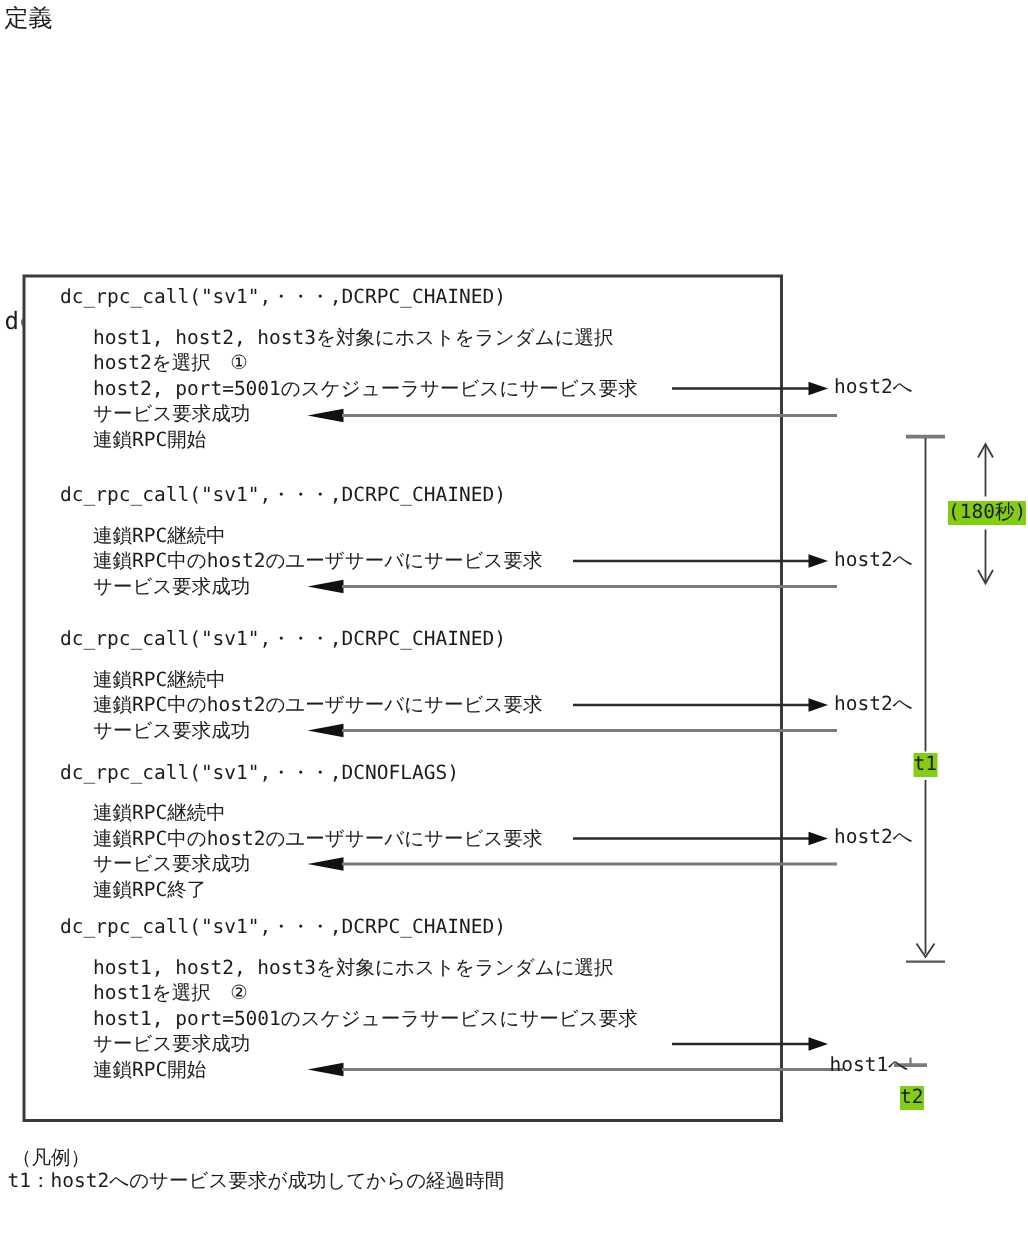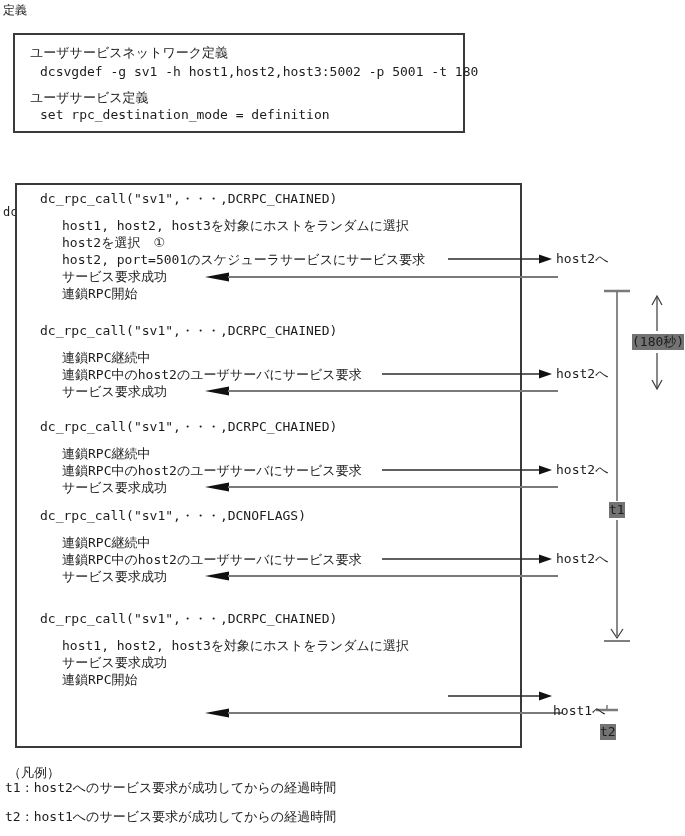--- a/index.html
+++ b/index.html
@@ -2,47 +2,41 @@
 <html><head>
 <meta charset="utf-8">
 <style>
   html,body{margin:0;padding:0;background:#fff;}
   .canvas{
     position:relative;width:685px;height:836px;background:#fff;overflow:hidden;
     font-family:"DejaVu Sans Mono","DejaVu Sans",monospace,sans-serif;
     font-size:13px;color:#1c1c1c;
   }
   .abs{position:absolute;white-space:nowrap;}
-  .page-title{font-size:12px;}
+  .page-title{font-size:16px;}
   .box{position:absolute;border:2px solid #3a3a3a;background:#fff;box-sizing:border-box;}
   .def-box{left:13px;top:33px;width:452px;height:100px;}
   .main-box{left:15px;top:183px;width:507px;height:565px;}
   .def-line{position:absolute;white-space:nowrap;}
   .section{position:absolute;left:40px;}
   .call-line{height:17px;line-height:17px;white-space:nowrap;}
   .body{margin-top:10px;padding-left:22px;}
   .line{height:17px;line-height:17px;white-space:nowrap;}
   .overlay{position:absolute;left:0;top:0;width:685px;height:836px;pointer-events:none;}
   .host-label{position:absolute;white-space:nowrap;height:16px;line-height:16px;}
-  .anno-label{position:absolute;white-space:nowrap;height:16px;line-height:16px;background:#737373;}
+  .anno-label{position:absolute;white-space:nowrap;height:16px;line-height:16px;background:#84cc16;}
   .legend-line{position:absolute;white-space:nowrap;height:15px;line-height:15px;}
 </style>
 </head>
 <body>
 
 <div class="canvas">
 
   <div class="abs page-title" style="left:3px;top:2px;">定義</div>
 
-  <div class="box def-box">
-    <div class="def-line" style="left:15px;top:9px;">ユーザサービスネットワーク定義</div>
-    <div class="def-line" style="left:25px;top:29px;">dcsvgdef -g sv1 -h host1,host2,host3:5002 -p 5001 -t 180</div>
-    <div class="def-line" style="left:15px;top:54px;">ユーザサービス定義</div>
-    <div class="def-line" style="left:25px;top:72px;">set rpc_destination_mode = definition</div>
-  </div>
 
   <div class="abs page-title" style="left:3px;top:158px;margin-top:46px;">dc_rpc_callの動作</div>
 
   <div class="box main-box"></div>
 
   <div class="section" style="top:190px;">
     <div class="call-line">dc_rpc_call("sv1",・・・,DCRPC_CHAINED)</div>
     <div class="body">
       <div class="line">host1, host2, host3を対象にホストをランダムに選択</div>
       <div class="line">host2を選択　①</div>
@@ -69,27 +63,30 @@
       <div class="line">サービス要求成功</div>
     </div>
   </div>
 
   <div class="section" style="top:507px;">
     <div class="call-line">dc_rpc_call("sv1",・・・,DCNOFLAGS)</div>
     <div class="body">
       <div class="line">連鎖RPC継続中</div>
       <div class="line">連鎖RPC中のhost2のユーザサーバにサービス要求</div>
       <div class="line">サービス要求成功</div>
+      <div class="line">連鎖RPC終了</div>
     </div>
   </div>
 
   <div class="section" style="top:610px;">
     <div class="call-line">dc_rpc_call("sv1",・・・,DCRPC_CHAINED)</div>
     <div class="body">
       <div class="line">host1, host2, host3を対象にホストをランダムに選択</div>
+      <div class="line">host1を選択　②</div>
+      <div class="line">host1, port=5001のスケジューラサービスにサービス要求</div>
       <div class="line">サービス要求成功</div>
       <div class="line">連鎖RPC開始</div>
     </div>
   </div>
 
   <svg class="overlay" viewBox="0 0 685 836">
 
     <g>
       <line x1="448" y1="259" x2="540" y2="259" stroke="#2b2b2b" stroke-width="1.6"></line>
       <polygon points="552,259 539,254.5 539,263.5" fill="#111"></polygon>
@@ -160,15 +157,14 @@
   <div class="host-label" style="left:556px;top:462px;">host2へ</div>
   <div class="host-label" style="left:556px;top:551px;">host2へ</div>
   <div class="host-label" style="left:553px;top:688px;margin-top:15px;">host1へ</div>
 
   <div class="anno-label" style="left:609px;top:502px;">t1</div>
   <div class="anno-label" style="left:632px;top:334px;">(180秒)</div>
   <div class="anno-label" style="left:600px;top:712px;margin-top:12px;">t2</div>
 
   <div class="legend-line" style="left:8px;top:765px;">（凡例）</div>
   <div class="legend-line" style="left:5px;top:780px;text-align:center;">t1：host2へのサービス要求が成功してからの経過時間</div>
-  <div class="legend-line" style="left:5px;top:809px;">t2：host1へのサービス要求が成功してからの経過時間</div>
 
 </div>
 
 </body></html>

